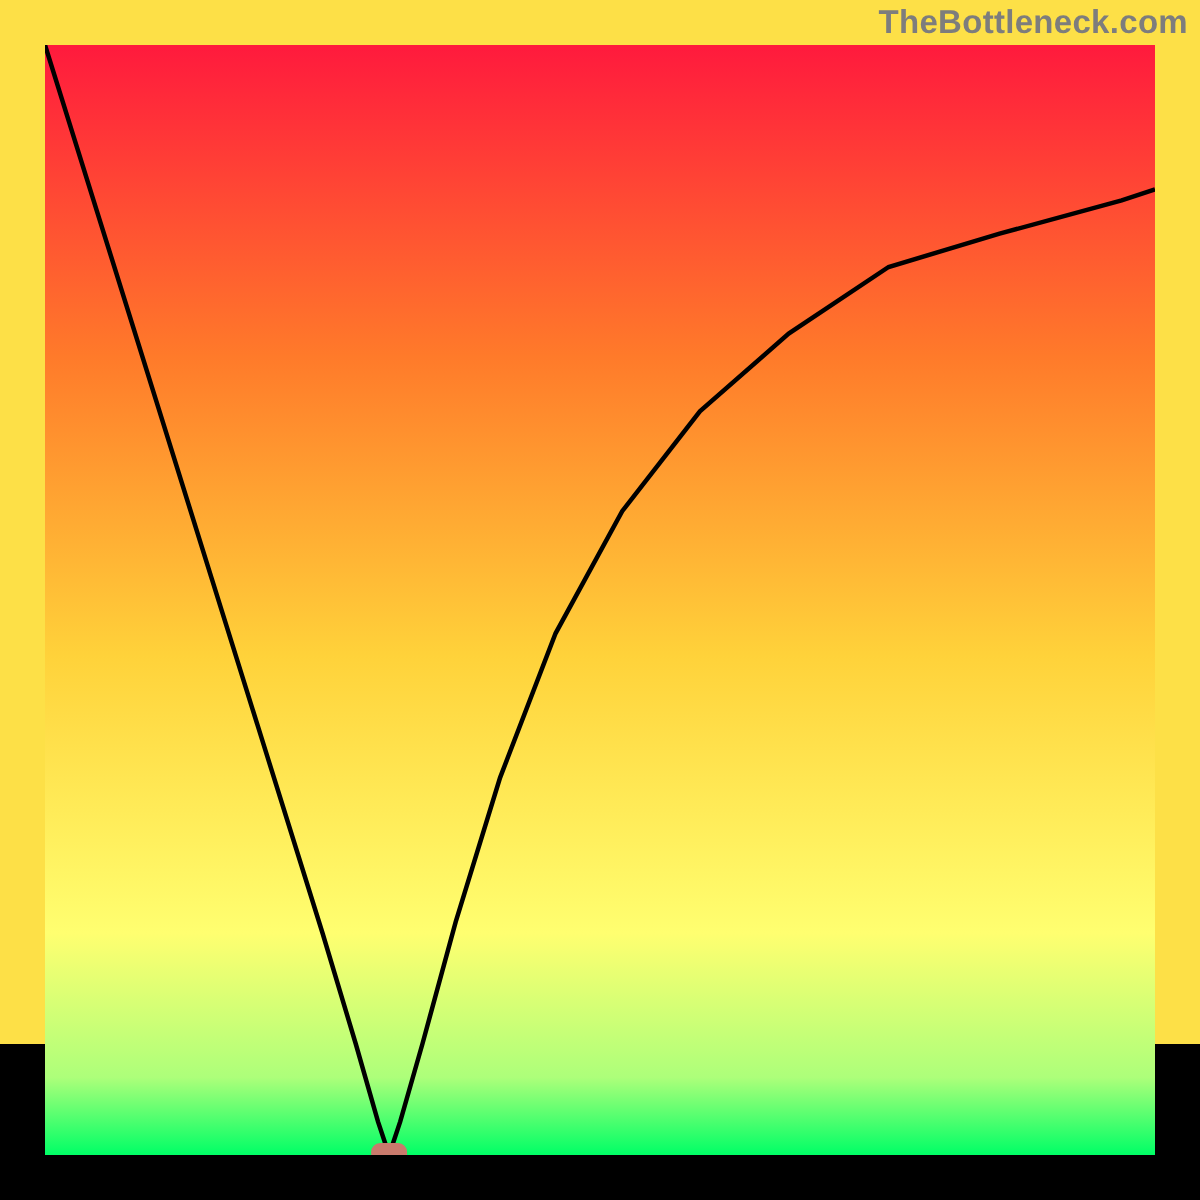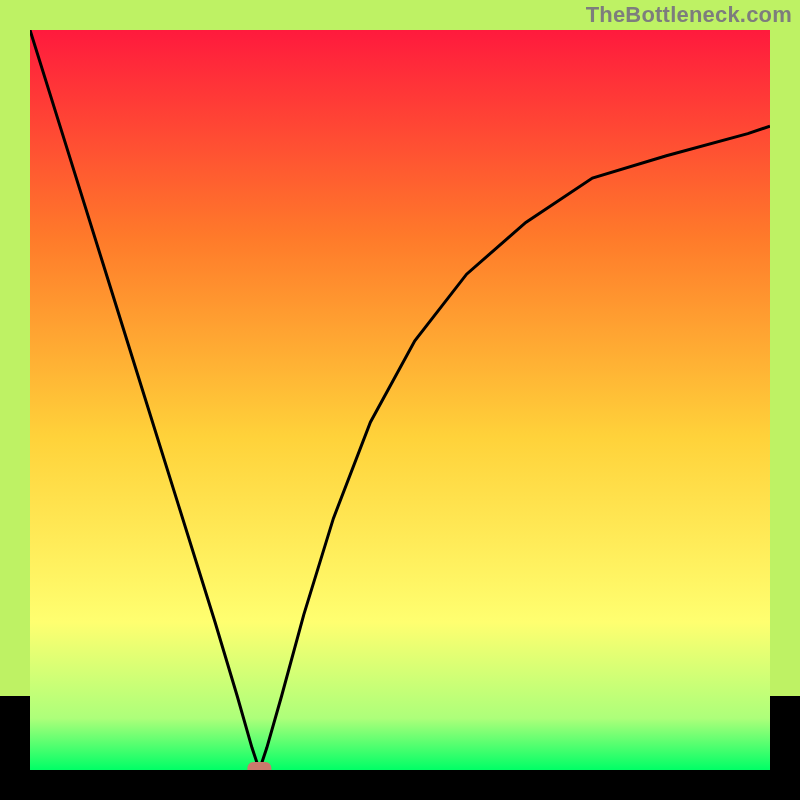--- a/index.html
+++ b/index.html
@@ -10,21 +10,21 @@
     background: #000;
     overflow: hidden;
     font-family: Arial, Helvetica, sans-serif;
   }
   .frame {
     position: absolute;
     top: 0;
     left: 0;
     width: 800px;
     height: 696px;
-    background: #bef264;
+    background: #fde047;
   }
   .plot {
     position: absolute;
     top: 30px;
     left: 30px;
   }
   .watermark {
     position: absolute;
     top: 2px;
     right: 8px;

